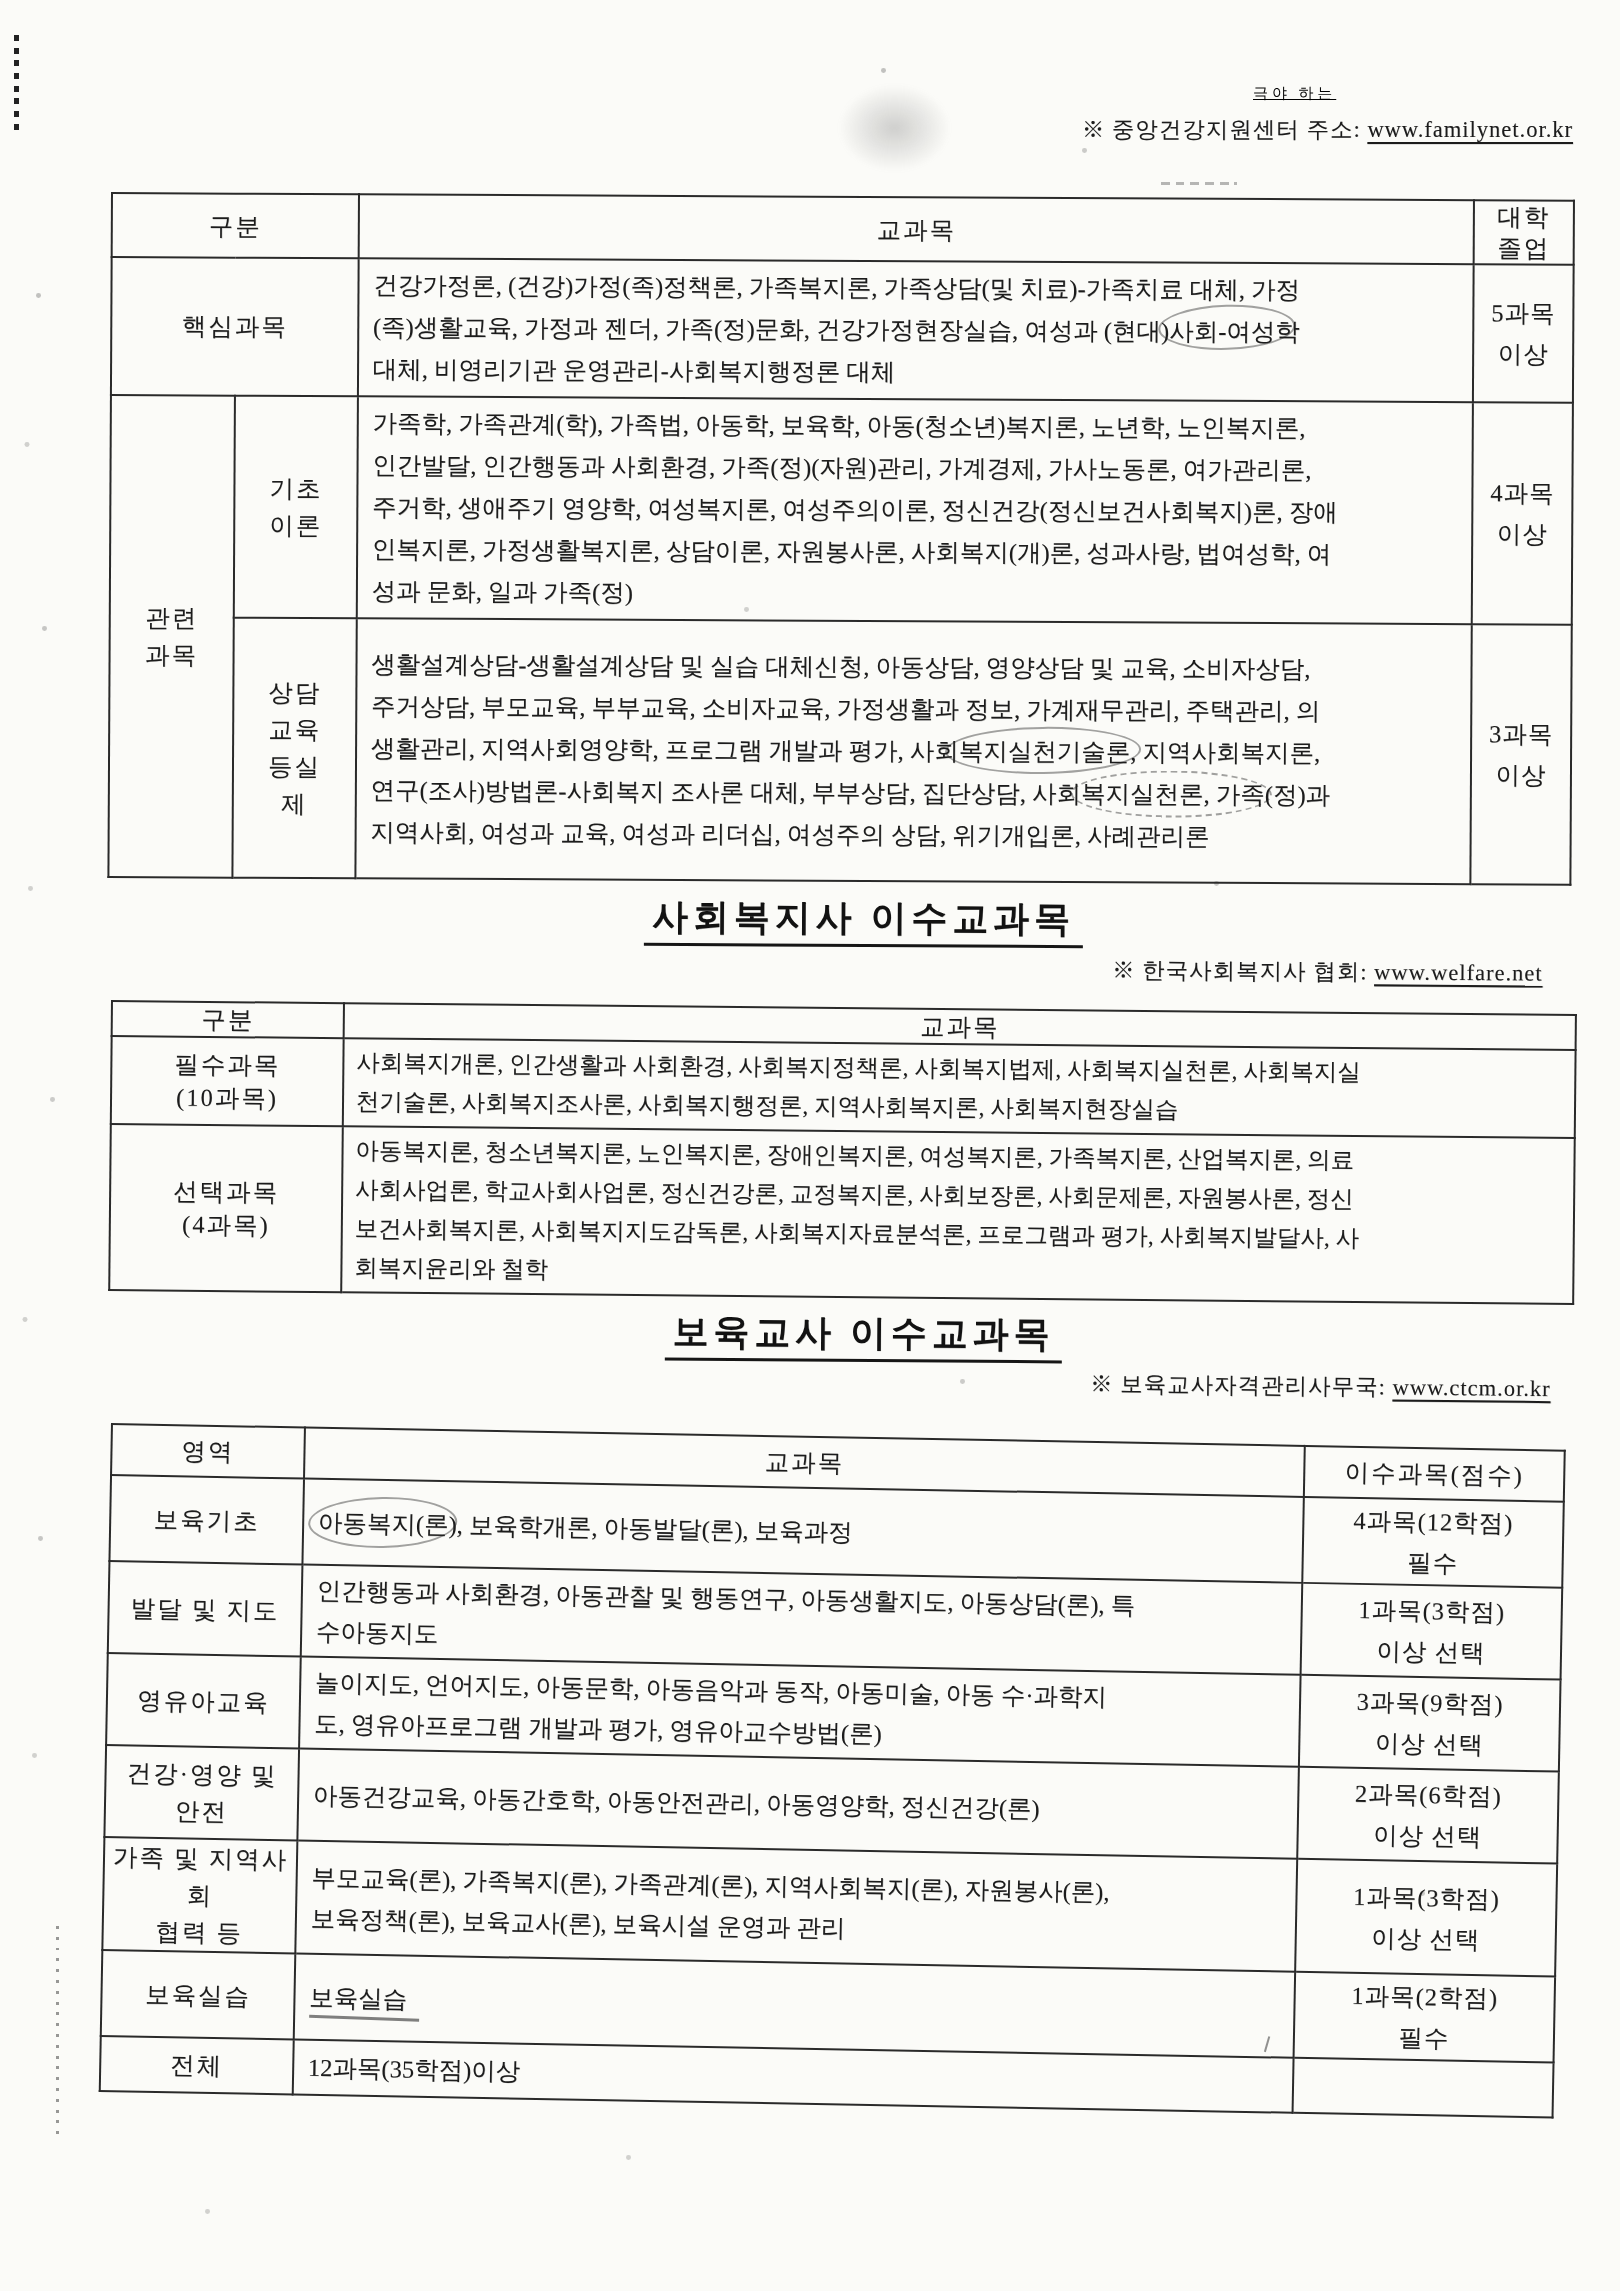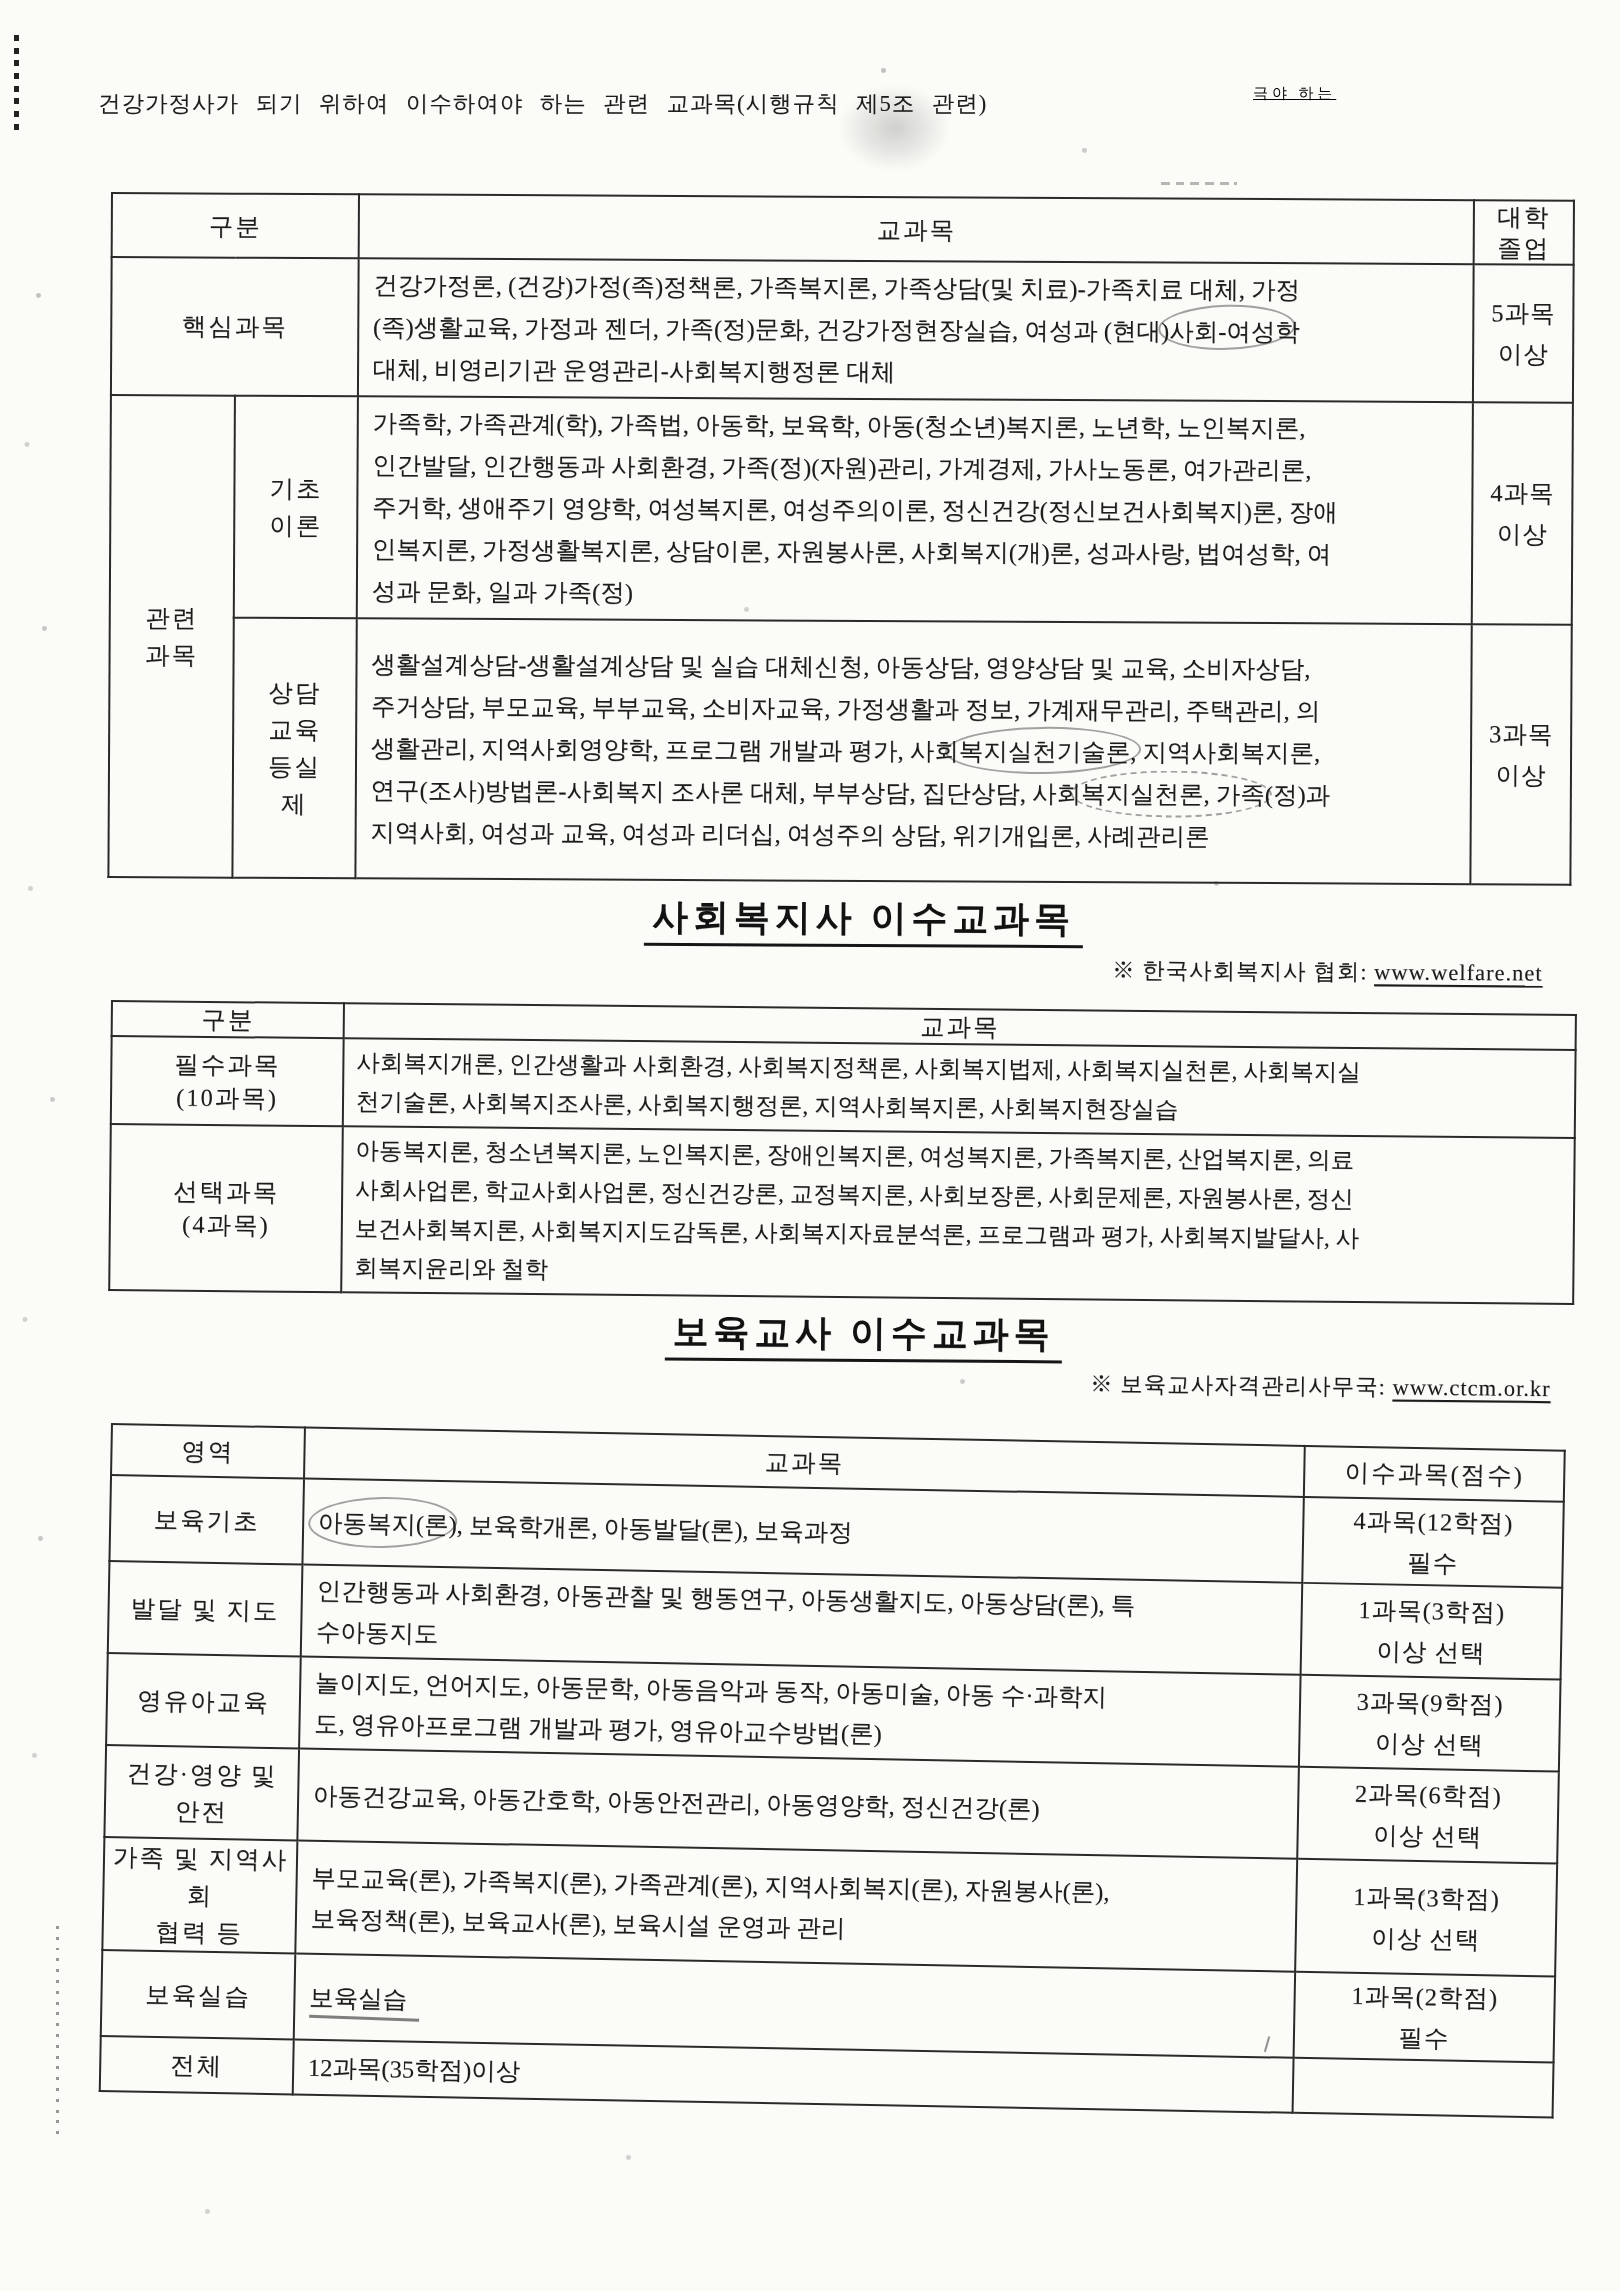--- a/index.html
+++ b/index.html
@@ -65,22 +65,24 @@
 
 <div class="page">
 
   <div class="edge-dash"></div>
   <div class="bottom-dots"></div>
   <div class="smudge"></div>
   <div class="squiggle"></div>
   <div class="pen-mark"></div>
   <div class="specks"></div>
 
-  <div class="sub ink">건강가정사가 되기 위하여 이수하여야 하는 관련 교과목(시행규칙 제5조 관련)</div>
   <div class="ghost">극야 하는</div>
+  <div class="note ink" style="left:593px;top:114px;width:980px;text-align:right;">
+    <span>※ 중앙건강지원센터 주소: </span><span class="url">www.familynet.or.kr</span>
+  </div>
 
   <table class="t t1 ink">
     <colgroup>
         <col style="width:124px">
         <col style="width:123px">
         <col style="width:1115px">
         <col style="width:100px">
       </colgroup>
     <tbody>
         <tr style="height:63px;">

